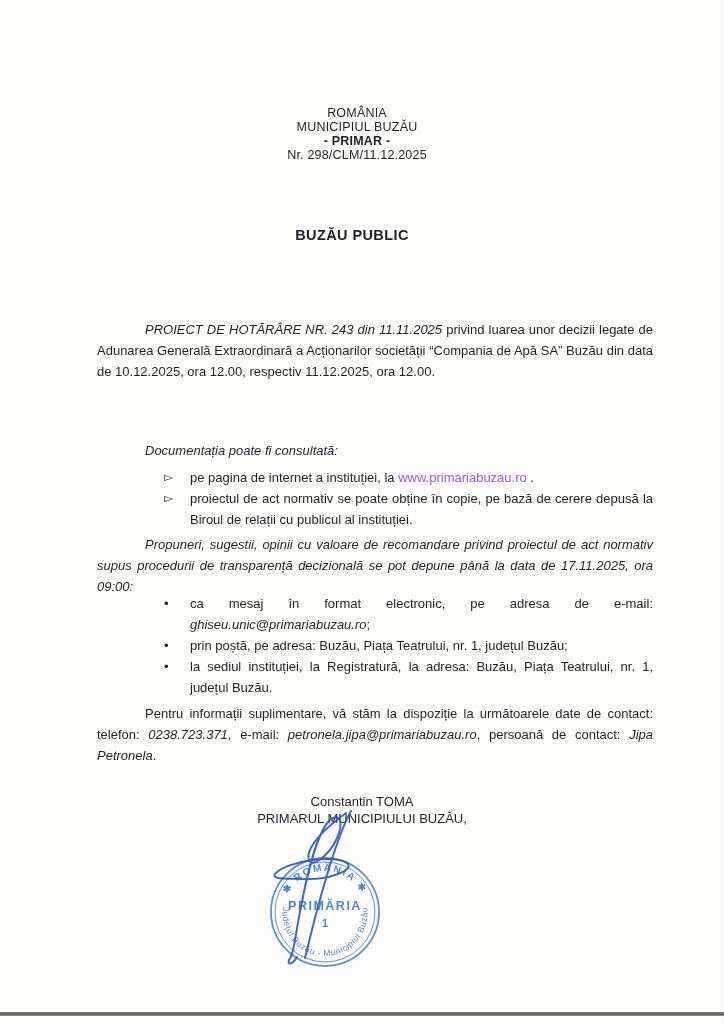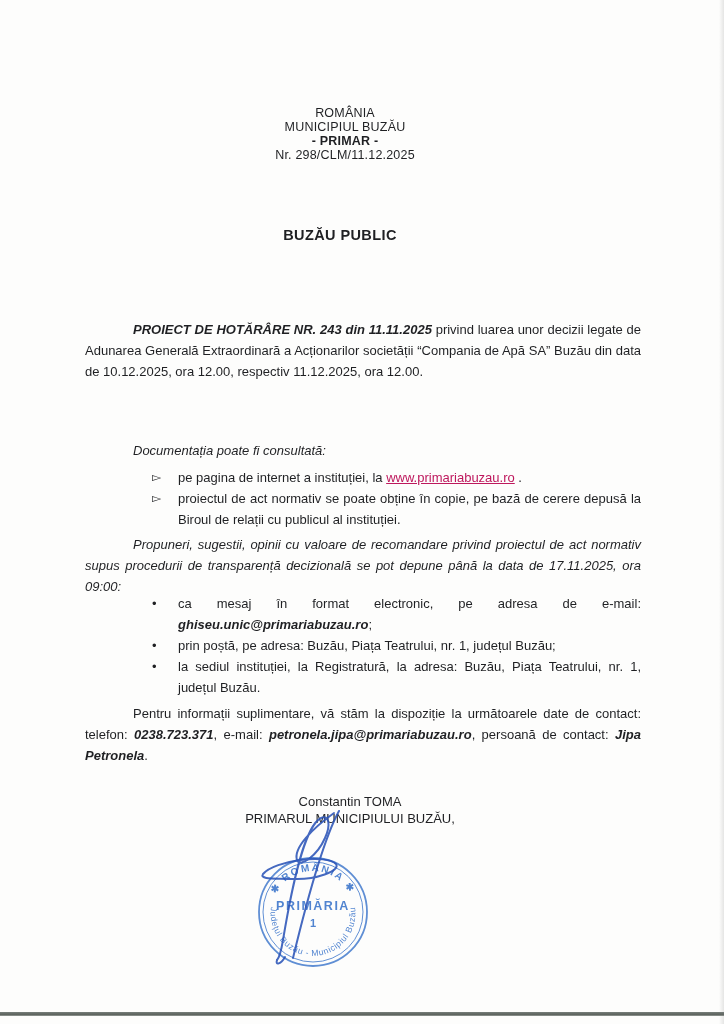--- a/index.html
+++ b/index.html
@@ -5,21 +5,21 @@
   html,body{margin:0;padding:0;background:#9a9a9a;}
   .page{
     position:relative;
     width:724px;height:1024px;
     margin:0 auto;
     background:#fdfdfc;
     font-family:"Liberation Sans", sans-serif;
     color:#1f2023;
     overflow:hidden;
   }
-  .abs{position:absolute;}
+  .abs{position:absolute;padding-left:12px;}
   
   .letterhead{
     top:106px;left:0;width:690px;
     text-align:center;
     font-size:12.5px;line-height:14px;
     letter-spacing:.2px;
   }
   .letterhead .bold{font-weight:bold;}
   
   .doc-title{
@@ -27,22 +27,22 @@
     text-align:center;
     font-weight:bold;font-size:14.5px;letter-spacing:.4px;
   }
   
   .body-par{
     left:85px;width:556px;
     font-size:13px;line-height:21px;
     text-align:justify;
   }
   .indent{text-indent:48px;}
-  .bi{font-weight:bold;font-style:italic;}
-  a.doclink{color:#be185d;text-decoration:underline;cursor:pointer;}
+  .bi{font-weight:normal;font-style:italic;}
+  a.doclink{color:#8b5cf6;cursor:pointer;}
   
   .blist{left:152px;width:489px;font-size:13px;line-height:21px;}
   .bitem{display:flex;}
   .bmark{width:26px;flex:0 0 26px;}
   .bmark.arrow{font-size:12px;}
   .btext{flex:1;text-align:justify;}
   
   .sig-block{
     top:793px;left:0;width:700px;
     text-align:center;font-size:13px;line-height:17px;

